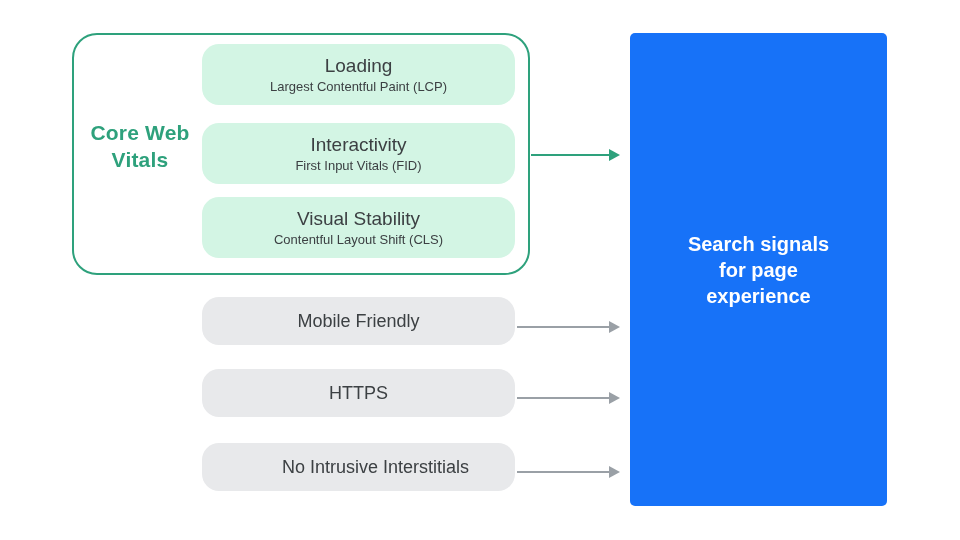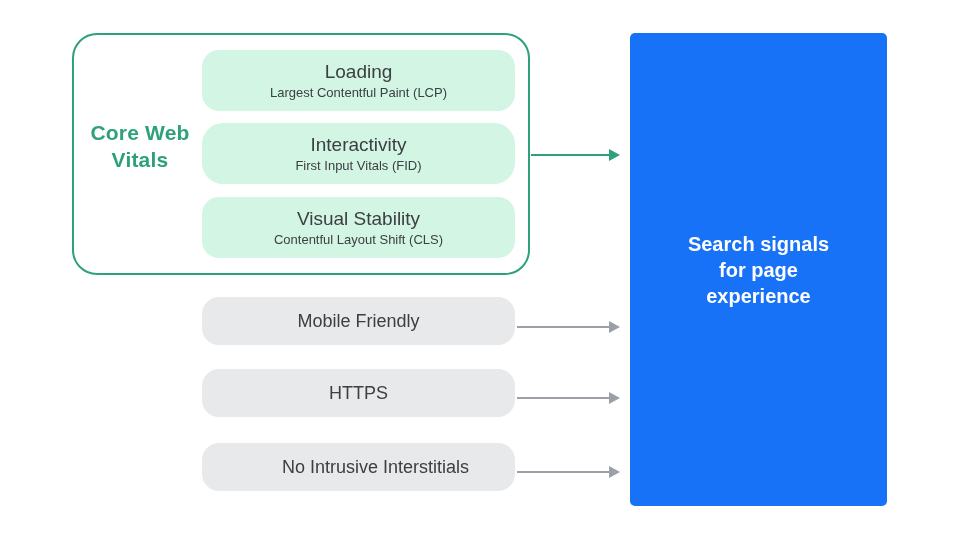--- a/index.html
+++ b/index.html
@@ -72,22 +72,22 @@
     font-size: 13px;
     font-weight: 400;
     color: var(--text-dark, #3C4043);
     line-height: 16px;
     margin-top: 2px;
   }
   .pill.gray .title {
     font-size: 18px;
     font-weight: 400;
   }
-  .p-loading  { top: 50px; }
-  .p-inter    { top: 123px; border-radius: 21px; }
+  .p-loading  { top: 44px; }
+  .p-inter    { top: 123px; }
   .p-visual   { top: 197px; }
   .p-mobile   { top: 297px; }
   .p-https    { top: 369px; }
   .p-noint    { top: 443px; padding-left: 34px; }
 
   
   .blue-box {
     position: absolute;
     left: 630px;
     top: 33px;

